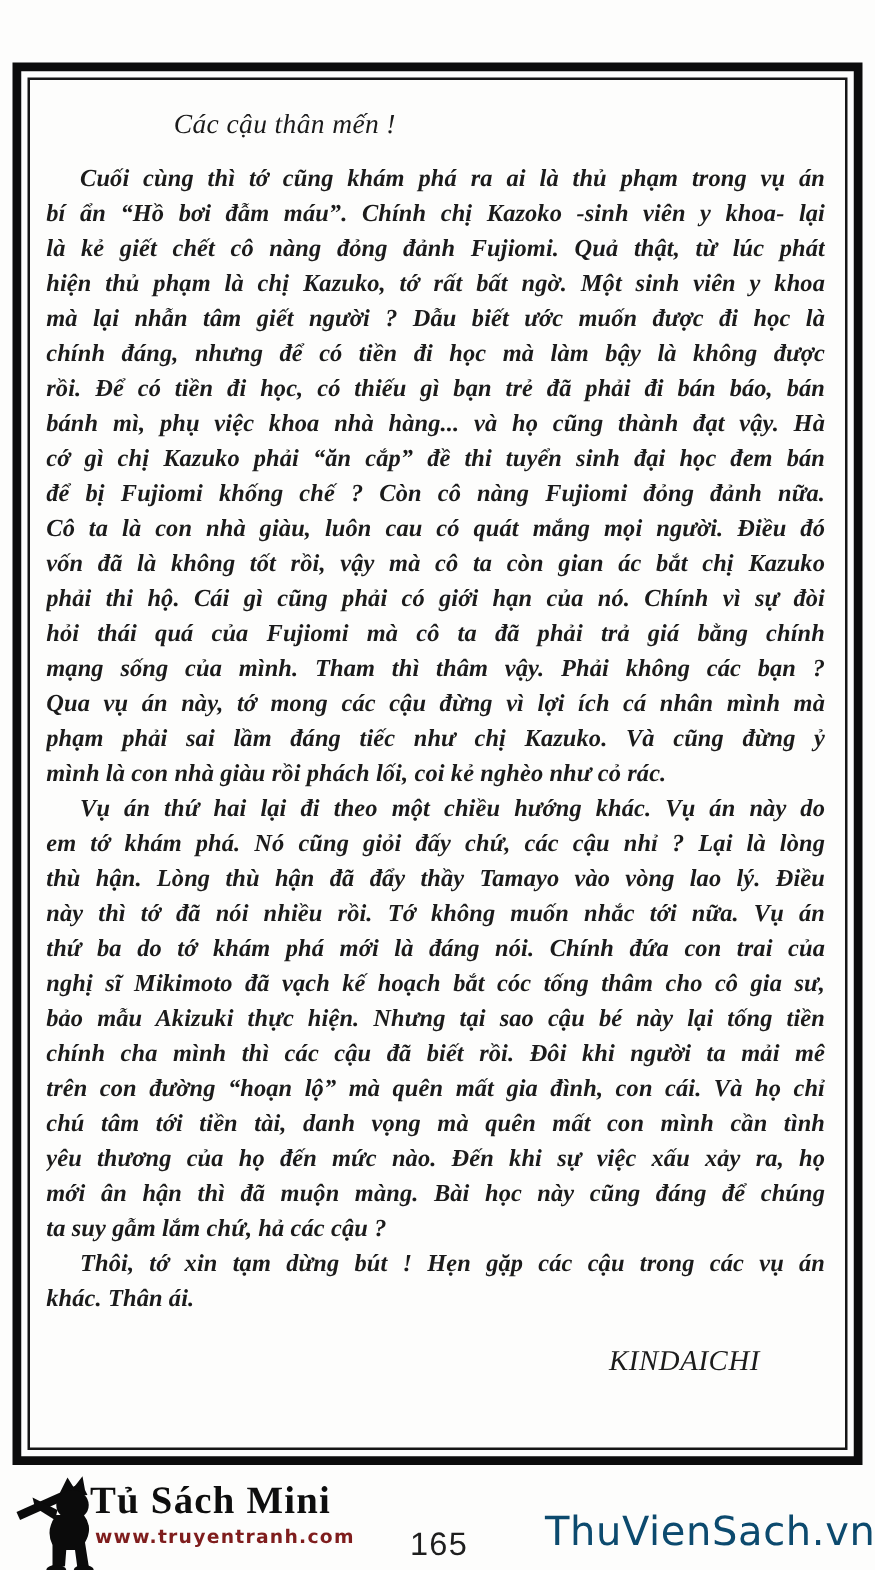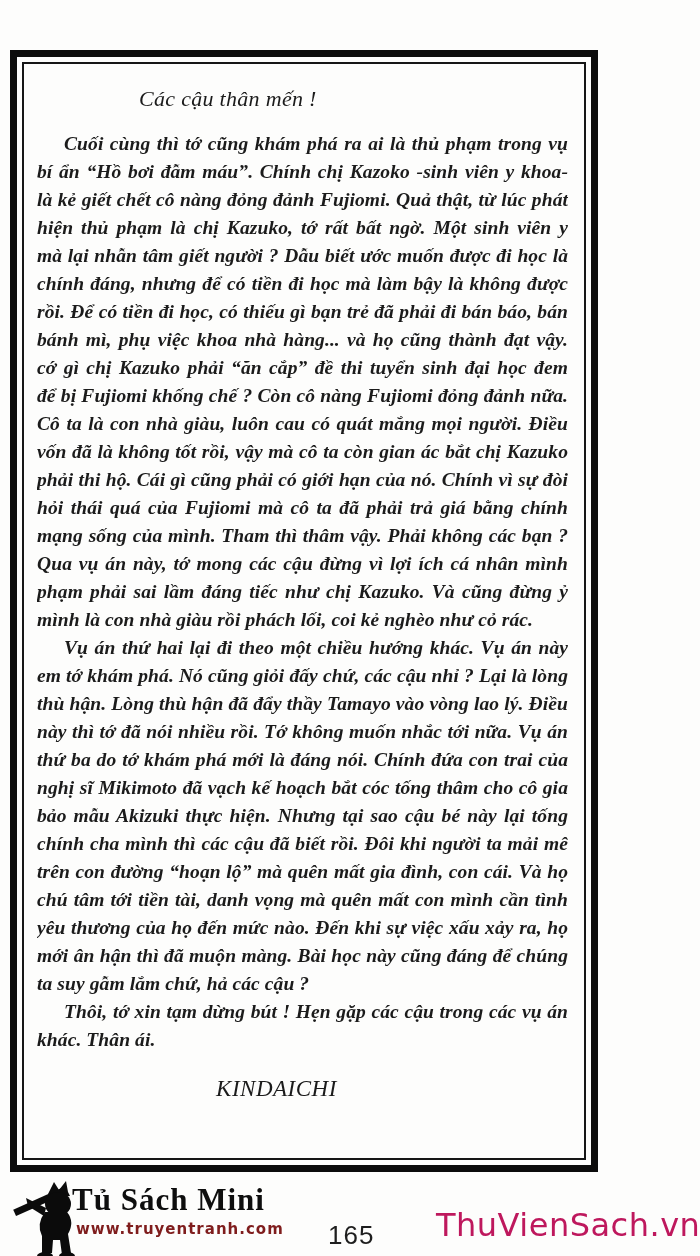--- a/index.html
+++ b/index.html
@@ -11,21 +11,21 @@
     position: relative;
     overflow: hidden;
     font-family: "Liberation Serif", "DejaVu Serif", serif;
     color: #1b1b1b;
   }
 
   
   .letter-frame {
     position: absolute;
     left: 10px; top: 50px;
-    width: 588px; height: 1122px;
+    width: 680px; height: 1122px;
     box-sizing: border-box;
     border: 7px solid #0c0c0c;
     background: #fdfdfc;
   }
   .inner-frame {
     position: absolute;
     inset: 5px;
     border: 2px solid #161616;
     padding: 8px 16px 0 13px;
     box-sizing: border-box;
@@ -50,21 +50,21 @@
     text-align-last: justify;
     letter-spacing: 0.1px;
   }
   .line.first { text-indent: 27px; }
   .line.last  { text-align-last: left; }
   .letter-signature {
     font-style: italic;
     font-size: 23px;
     line-height: 30px;
     margin-top: 20px;
-    text-align: center;
+    text-align: right;
     padding-right: 52px;
     letter-spacing: 0.5px;
   }
 
   
   .footer { position: absolute; left: 0; top: 1172px; width: 700px; height: 84px; }
   .mascot {
     position: absolute; left: 12px; top: 2px;
     width: 92px; height: 86px;
   }
@@ -91,21 +91,21 @@
     position: absolute; left: 328px; top: 48px;
     font-family: "Liberation Sans", sans-serif;
     font-size: 26px;
     color: #1e1e1e;
     letter-spacing: 1px;
   }
   .watermark {
     position: absolute; left: 436px; top: 34px;
     font-family: "DejaVu Sans", sans-serif;
     font-size: 32px;
-    color: #be185d;
+    color: #0c4a6e;
     letter-spacing: 0.5px;
     white-space: nowrap;
   }
 </style>
 </head>
 <body>
 
 <div class="letter-frame">
   <div class="inner-frame">
     <div class="letter-heading">Các cậu thân mến !</div>

